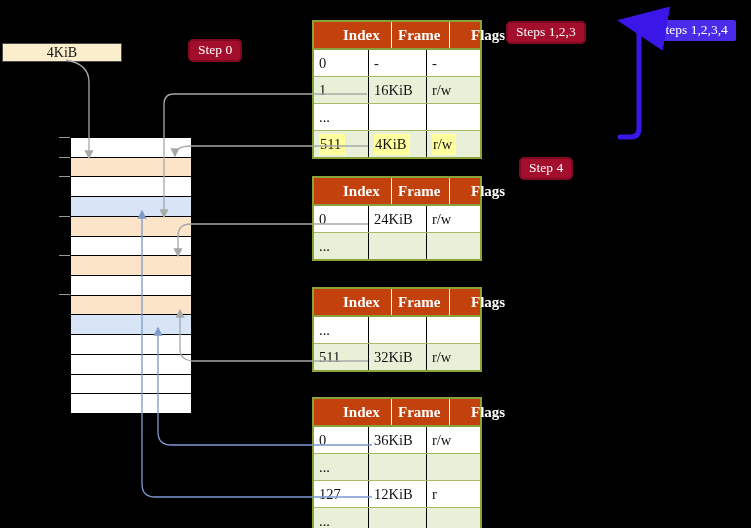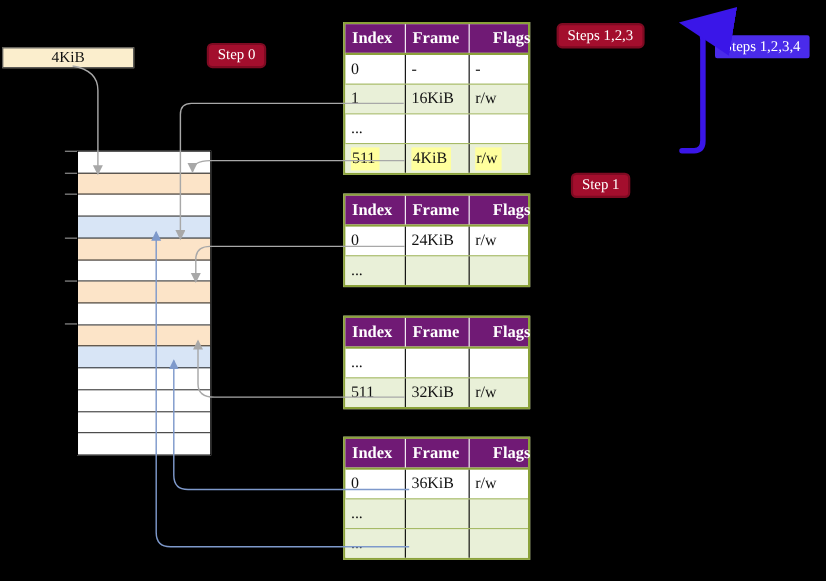--- a/index.html
+++ b/index.html
@@ -14,21 +14,21 @@
     display:flex;align-items:center;justify-content:center;
     font-size:14px;color:#111;
   }
   
   .badge{
     position:absolute;height:16px;padding:1px 8px 2px 8px;
     display:flex;align-items:center;justify-content:center;
     color:#fff;font-size:13.5px;white-space:nowrap;
   }
   .badge.red{background:#a30e2d;border:2px solid #7e0a22;border-radius:5px;}
-  .badge.blue{background:#4a2bea;border:none;border-radius:2px;height:18px;margin-top:12px;}
+  .badge.blue{background:#4a2bea;border:none;border-radius:2px;height:18px;}
   .badge.step0{left:188px;top:39px;text-align:right;}
   .badge.steps123{left:506px;top:21px;}
   .badge.steps1234{left:650px;top:20px;}
   .badge.step4{left:519px;top:157px;}
   
   .memory-strip{
     position:absolute;left:70px;top:137px;width:120px;height:275px;
     display:flex;flex-direction:column;border:1px solid #000;background:#fff;
   }
   .frame-row{flex:1 1 0;border-bottom:1px solid #000;}
@@ -39,21 +39,21 @@
   .tick-marks{position:absolute;left:59px;top:137px;width:11px;height:275px;}
   .tick{position:absolute;left:0;width:11px;height:0;border-top:1.5px solid #9a9a9a;}
   
   .ptable{
     position:absolute;left:312px;width:166px;
     border:2px solid #8ba23a;background:#fff;font-size:14.5px;color:#111;
   }
   .ptable.t1{top:20px;} .ptable.t2{top:176px;} .ptable.t3{top:287px;} .ptable.t4{top:397px;}
   .thead{
     display:grid;grid-template-columns:55px 58px 53px;height:26px;
-    background:#701a75;color:#fff;font-weight:bold;font-size:15px;
+    background:#c2410c;color:#fff;font-weight:bold;font-size:15px;padding-left:23px;
   }
   .thead .hcell{
     display:flex;align-items:center;padding-left:6px;
     border-right:1px solid #fff;
   }
   .thead .hcell:last-child{border-right:none;margin-left:15px;}
   .trow{
     display:grid;grid-template-columns:55px 58px 53px;height:26px;
     border-top:1px solid #a6ba66;
   }
@@ -74,21 +74,21 @@
 </head>
 <body>
 
 <div class="stage">
 
   <div class="frame-size-label">4KiB</div>
 
   <div class="badge red step0">Step 0</div>
   <div class="badge red steps123">Steps 1,2,3</div>
   <div class="badge blue steps1234">Steps 1,2,3,4</div>
-  <div class="badge red step4">Step 1</div>
+  <div class="badge red step4">Step 4</div>
 
   <div class="memory-strip">
       <div class="frame-row white"></div>
       <div class="frame-row peach"></div>
       <div class="frame-row white"></div>
       <div class="frame-row blue"></div>
       <div class="frame-row peach"></div>
       <div class="frame-row white"></div>
       <div class="frame-row peach"></div>
       <div class="frame-row white"></div>
@@ -183,20 +183,25 @@
       </div>
       <div class="trow first">
         <div class="tcell">0</div>
         <div class="tcell">36KiB</div>
         <div class="tcell">r/w</div>
       </div>
       <div class="trow shaded">
         <div class="tcell">...</div>
         <div class="tcell"></div>
         <div class="tcell"></div>
+      </div>
+      <div class="trow">
+        <div class="tcell">127</div>
+        <div class="tcell">12KiB</div>
+        <div class="tcell">r</div>
       </div>
       <div class="trow shaded">
         <div class="tcell">...</div>
         <div class="tcell"></div>
         <div class="tcell"></div>
       </div>
     </div>
 
   <svg class="overlay" width="751" height="528" viewBox="0 0 751 528">
     <defs>

